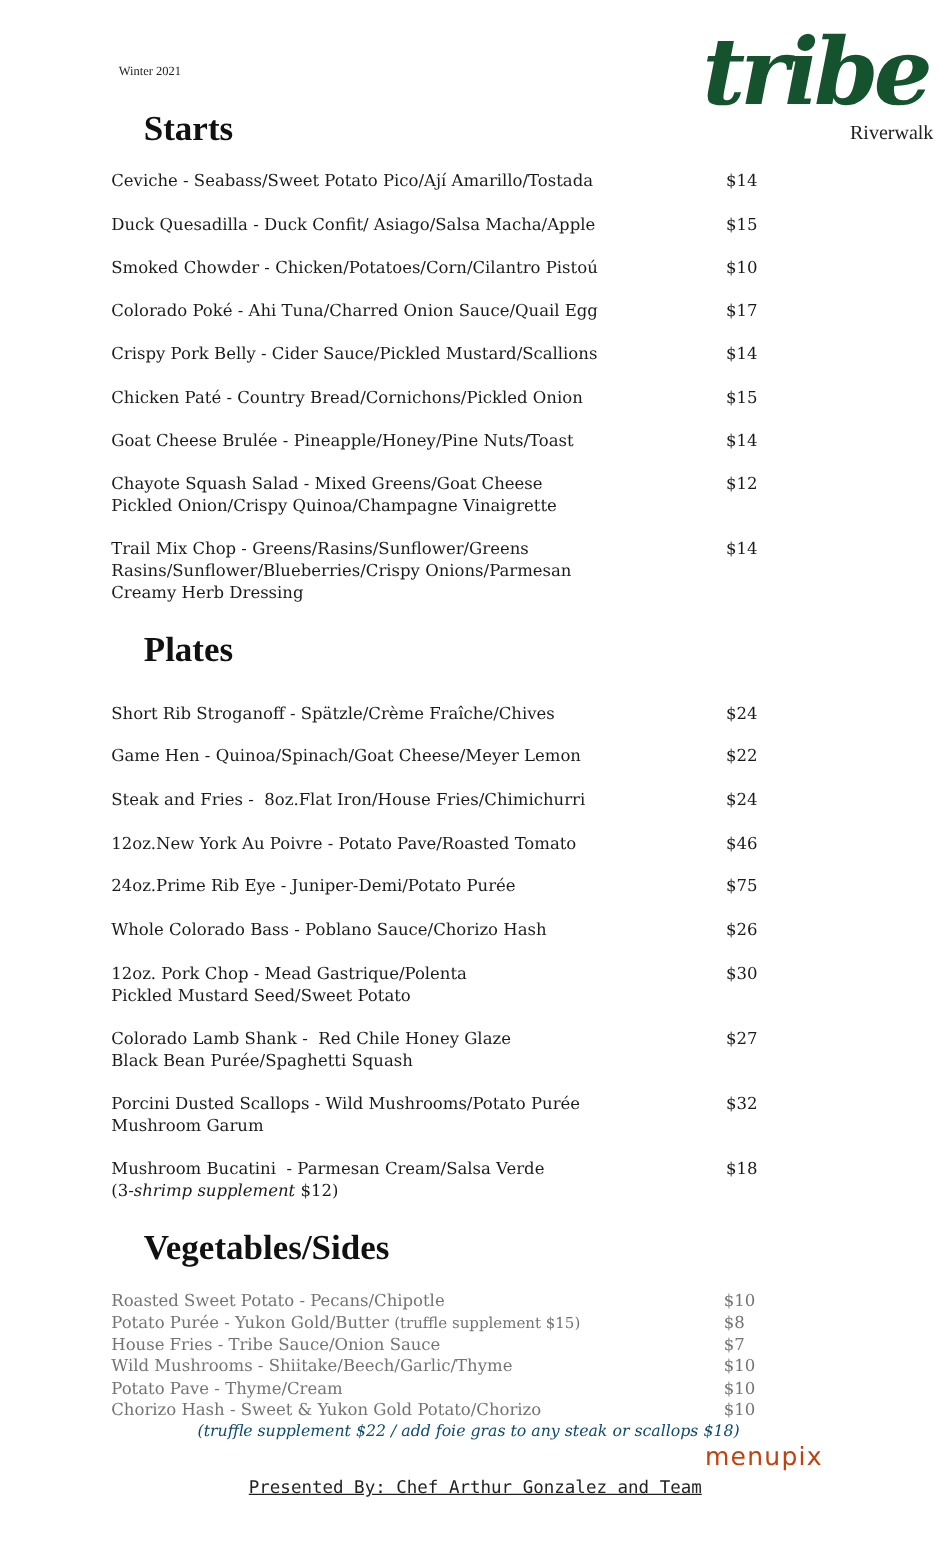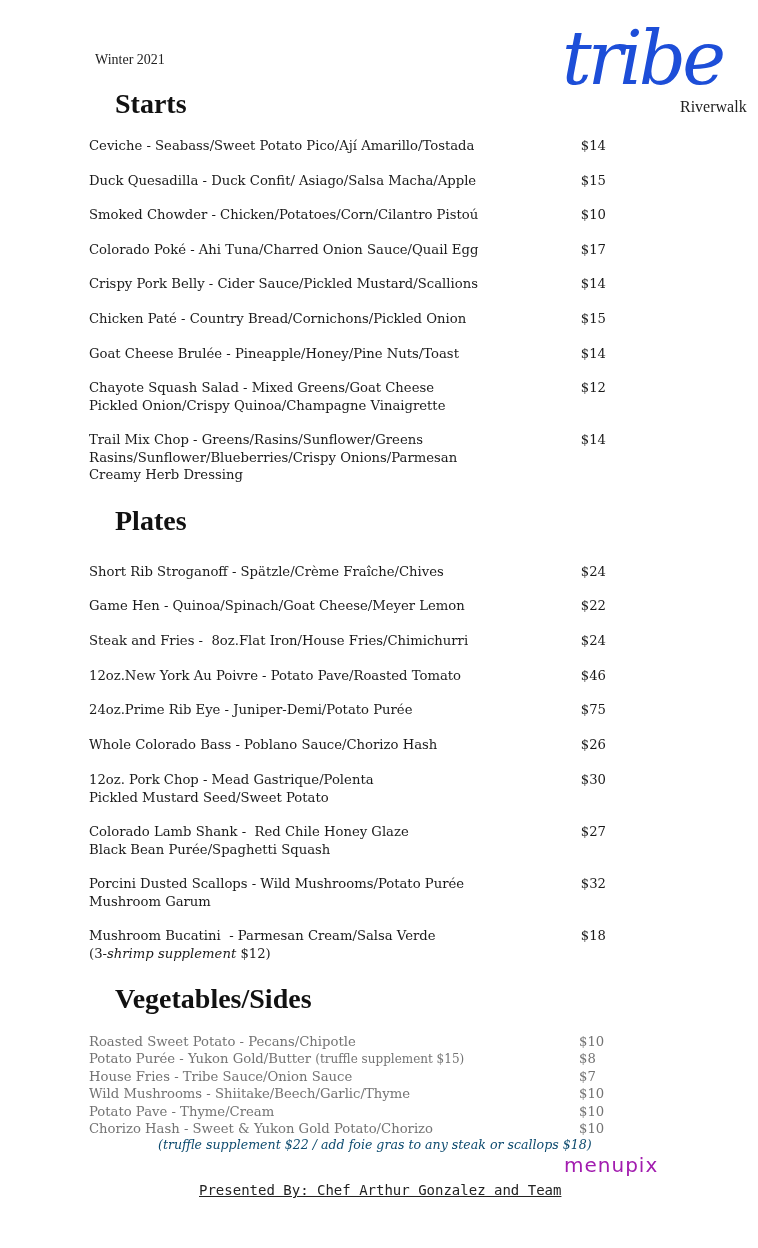--- a/index.html
+++ b/index.html
@@ -1,31 +1,31 @@
 <!DOCTYPE html>
 <html><head>
 <meta charset="utf-8">
 <style>
   html, body { margin: 0; padding: 0; background: #ffffff; }
   body { width: 758px; height: 1248px; position: relative; overflow: hidden; color: #111; }
   .abs { position: absolute; }
-  .season { left: 95px; top: 52px; font-family: "Liberation Serif", serif; font-size: 14px; color: #222; }
+  .season { left: 95px; top: 52px; font-family: "Liberation Serif", serif; font-size: 10px; color: #222; }
   .logo { left: 562px; top: 18px; width: 160px; height: 110px; }
-  .logo-word { position: absolute; left: 0; top: 0; font-family: "DejaVu Serif", serif; font-style: italic; font-weight: normal; font-size: 74px; letter-spacing: -4px; line-height: 80px; color: #1d4ed8; }
+  .logo-word { position: absolute; left: 0; top: 0; font-family: "DejaVu Serif", serif; font-style: italic; font-weight: bold; font-size: 74px; letter-spacing: -4px; line-height: 80px; color: #14532d; }
   .logo-sub { position: absolute; left: 70px; top: 80px; font-family: "Liberation Serif", serif; font-size: 16px; color: #222; margin-left: 48px; }
   .section-title { left: 89px; font-family: "Liberation Serif", serif; font-weight: bold; font-size: 28px; color: #111; margin-left: 26px; }
   .item { left: 89px; width: 520px; font-family: "DejaVu Serif", serif; font-size: 13.2px; line-height: 17.5px; color: #1a1a1a; }
   .item .name { display: block; width: 470px; white-space: pre-wrap; }
   .item .price { position: absolute; right: 3px; top: 0; }
   .sides { left: 89px; width: 520px; font-family: "DejaVu Serif", serif; font-size: 13.2px; line-height: 17.4px; color: #737373; }
   .side-row { position: relative; height: 17.4px; }
   .side-row .price { position: absolute; left: 490px; top: 0; }
   .side-row small { font-size: 12px; }
   .note { left: 158px; top: 1137px; font-family: "DejaVu Serif", serif; font-style: italic; font-size: 12.6px; color: #0c4a6e; }
-  .watermark { left: 564px; top: 1153px; font-family: "DejaVu Sans", sans-serif; font-size: 20px; color: #a21caf; letter-spacing: 1px; }
+  .watermark { left: 564px; top: 1153px; font-family: "DejaVu Sans", sans-serif; font-size: 20px; color: #c2410c; letter-spacing: 1px; }
   .credit { left: 199px; top: 1182px; font-family: "DejaVu Sans Mono", monospace; font-size: 14px; text-decoration: underline; color: #222; }
 </style>
 </head>
 <body>
 
 <div class="abs season">Winter 2021</div>
 
 <div class="abs logo">
   <div class="logo-word">tribe</div>
   <div class="logo-sub">Riverwalk</div>

